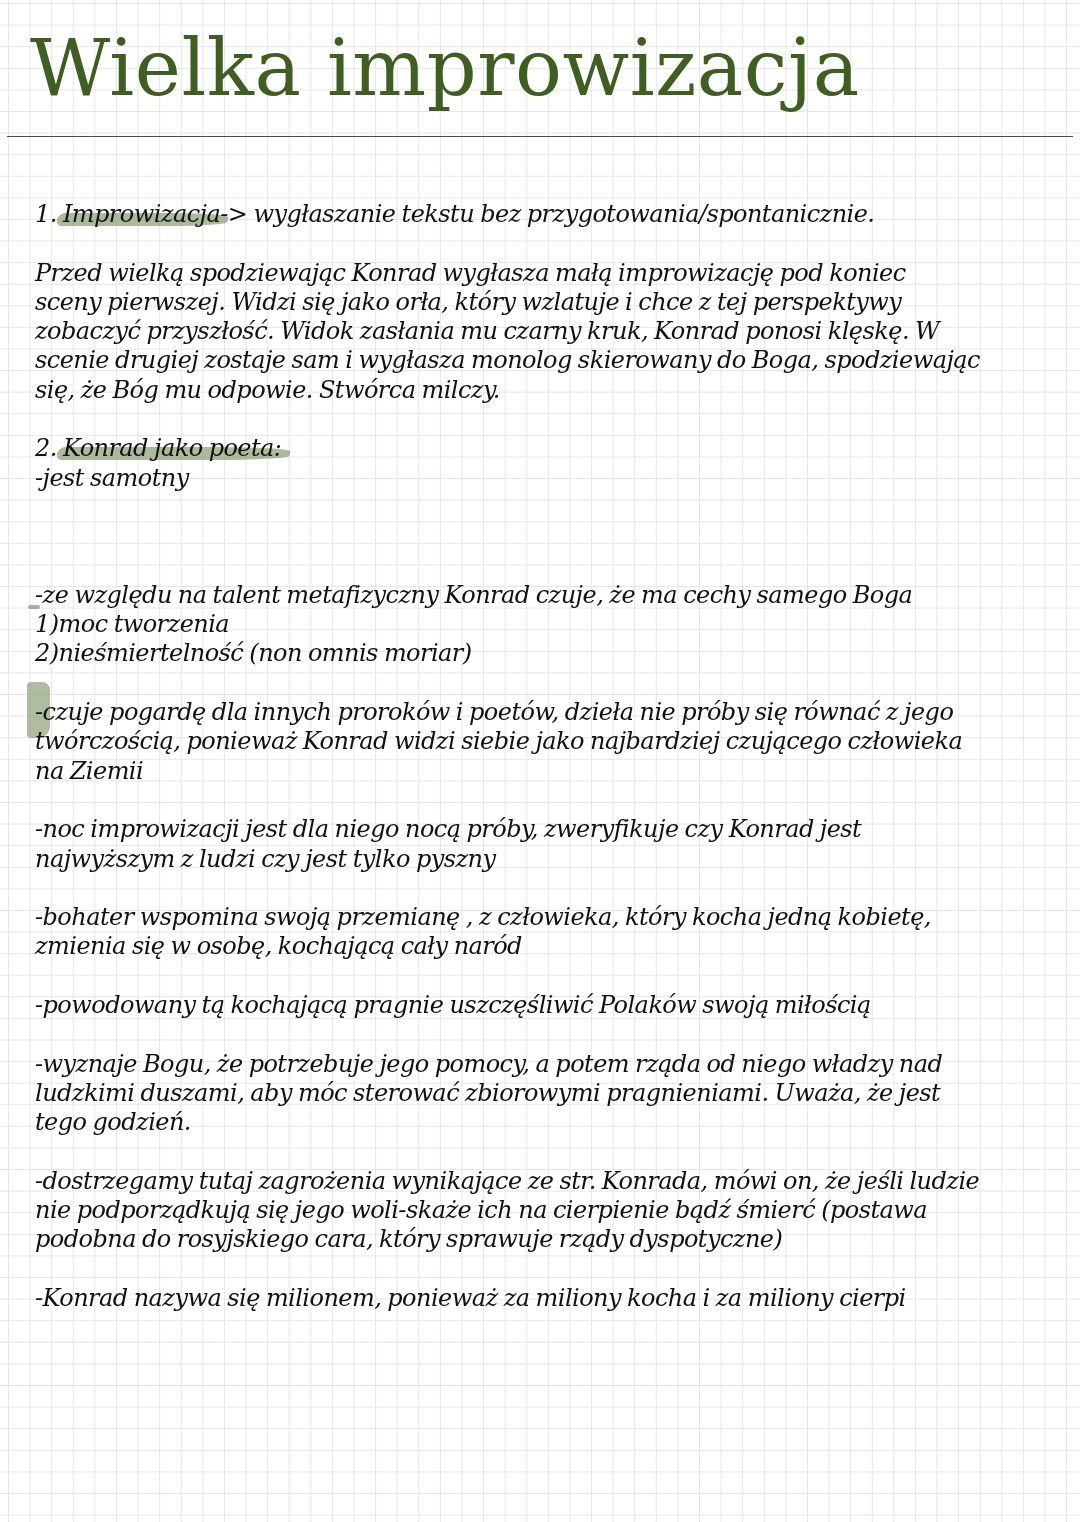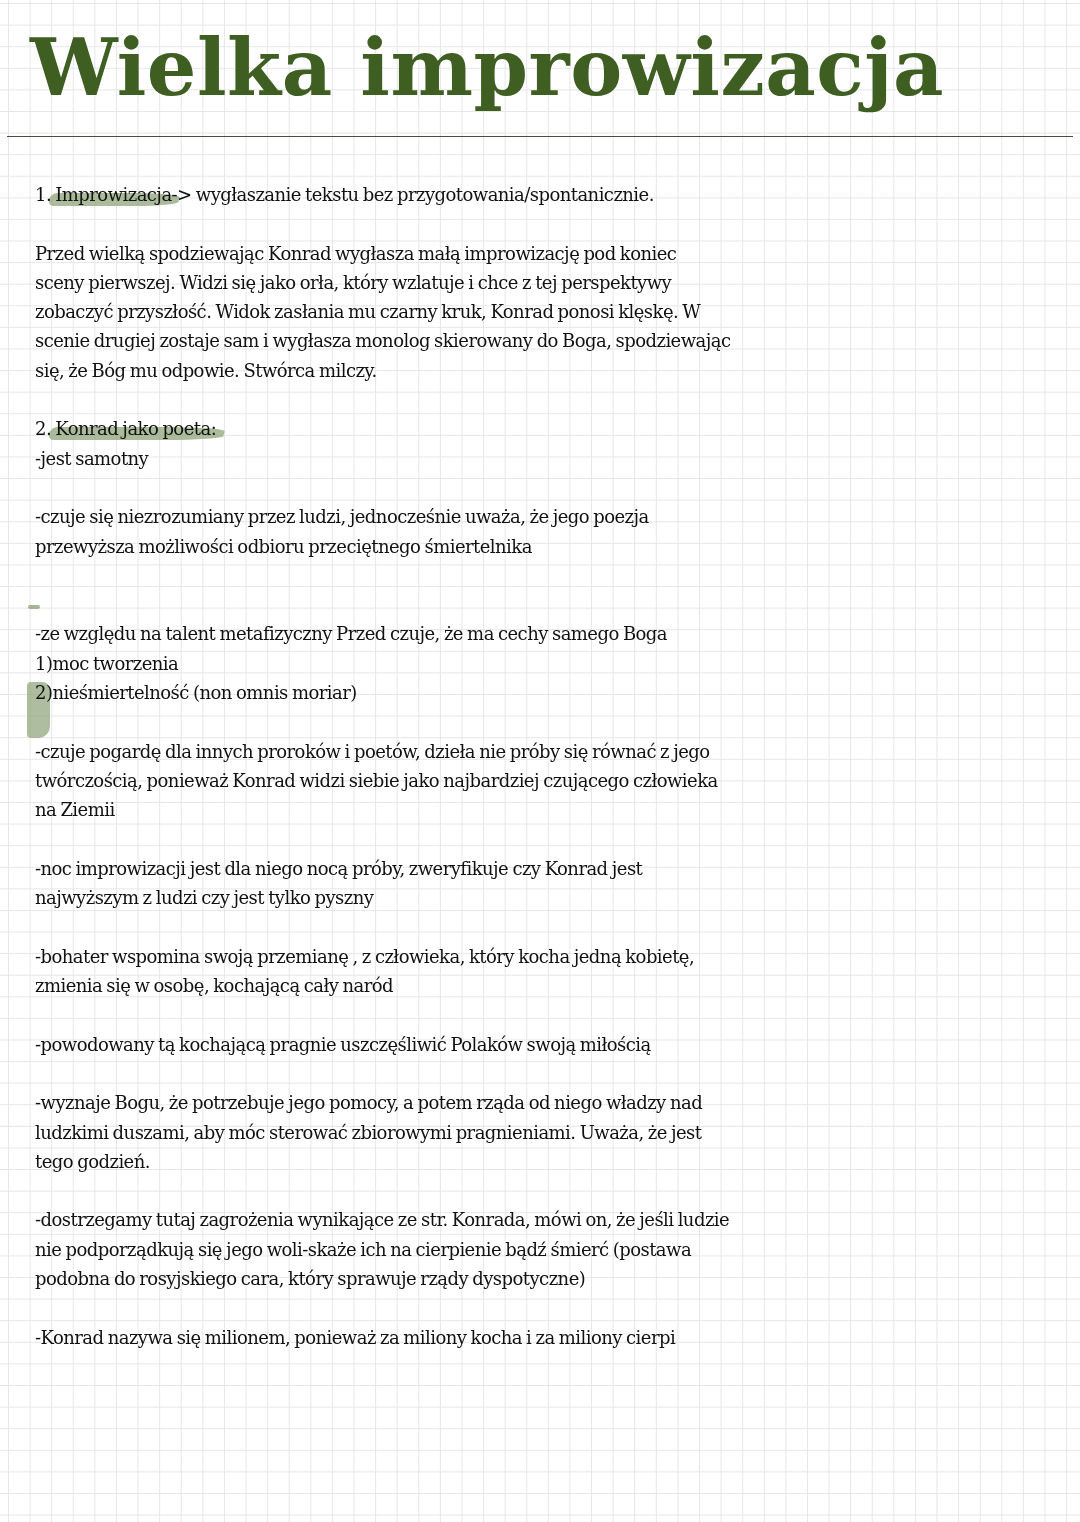--- a/index.html
+++ b/index.html
@@ -19,44 +19,45 @@
       background-position: 8px 3px;
       font-family: "DejaVu Serif", "Liberation Serif", serif;
       color: #111111;
     }
     .page-title {
       position: absolute;
       left: 30px;
       top: 18px;
       margin: 0;
       font-family: "DejaVu Serif", "Liberation Serif", serif;
-      font-weight: bold;
+      font-weight: normal;
       font-size: 78px;
       letter-spacing: 0.5px;
       line-height: 100px;
       color: #3f5e22;
       white-space: nowrap;
     }
     .divider {
       position: absolute;
       left: 7px;
       top: 136px;
       width: 1066px;
       height: 0;
       border-top: 1.6px solid #4a4e40;
     }
     .content {
       position: absolute;
       left: 35px;
-      top: 180px;
+      top: 200px;
       width: 1010px;
-      font-size: 18px;
+      font-size: 24px;
       line-height: 29.3px;
       letter-spacing: -0.55px;
       word-spacing: -1px;
+      font-style: italic;
     }
     .line {
       display: block;
       white-space: nowrap;
       height: 29.3px;
     }
     .gap {
       display: block;
       height: 29.3px;
     }
@@ -124,30 +125,26 @@
     <span class="line">się, że Bóg mu odpowie. Stwórca milczy.</span>
   </div>
   <div class="gap"></div>
 
   <div class="line">
     <span>2. </span><span class="hl"><span class="hl-text">Konrad jako poeta:</span></span>
   </div>
   <span class="line">-jest samotny</span>
   <div class="gap"></div>
 
-  <div>
-    <span class="line">-czuje się niezrozumiany przez ludzi, jednocześnie uważa, że jego poezja</span>
-    <span class="line">przewyższa możliwości odbioru przeciętnego śmiertelnika</span>
-  </div>
   <div class="gap"></div>
 
   <div class="gap"></div>
 
   <div>
-    <span class="line">-ze względu na talent metafizyczny Przed czuje, że ma cechy samego Boga</span>
+    <span class="line">-ze względu na talent metafizyczny Konrad czuje, że ma cechy samego Boga</span>
     <div class="line ordered-label">
       <span>1</span><span>)moc tworzenia</span>
     </div>
     <div class="line ordered-label">
       <span>2</span><span>)nieśmiertelność (non omnis moriar)</span>
     </div>
   </div>
   <div class="gap"></div>
 
   <div>

